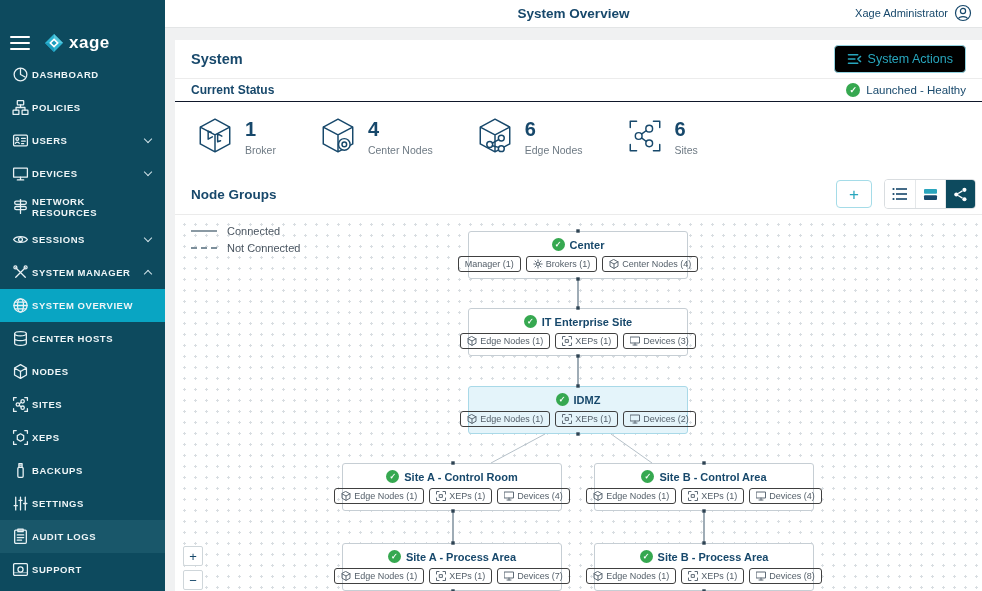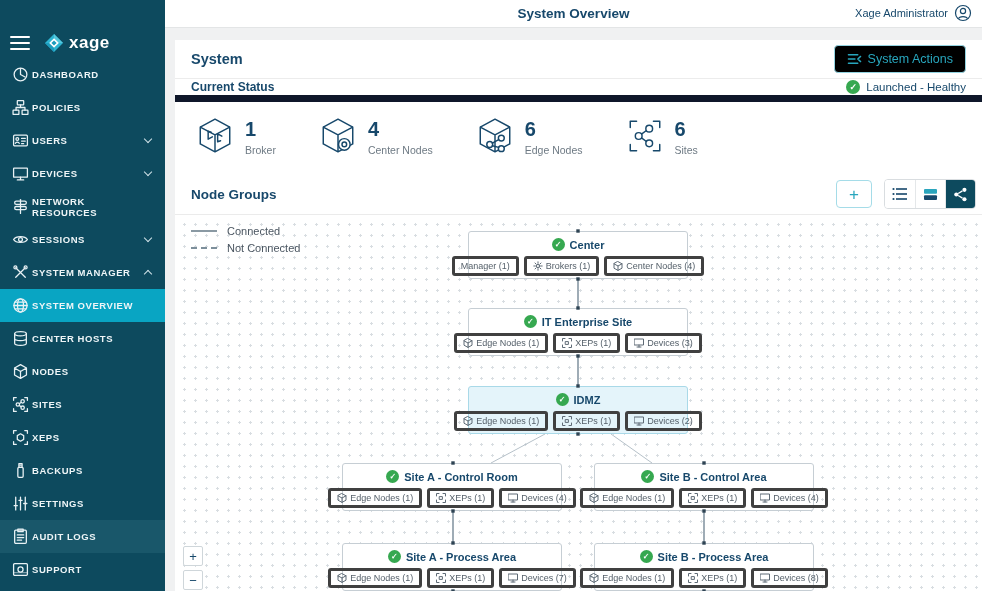--- a/index.html
+++ b/index.html
@@ -25,21 +25,21 @@
   .topbar { position:absolute; left:165px; right:0; top:0; height:28px; background:#fff; border-bottom:1px solid #e3e5e6; z-index:4; }
   .topbar-title { position:absolute; left:0; right:0; top:6px; text-align:center; font-size:13.5px; font-weight:bold; color:#17486b; }
   .userbox { position:absolute; right:10px; top:4px; display:flex; align-items:center; gap:6px; cursor:pointer; }
   .userbox .uname { font-size:11px; font-weight:normal; color:#17486b;margin-left:31px; }
 
   
   .card { position:absolute; left:175px; top:40px; right:0; bottom:0; background:#fff; display:flex; flex-direction:column; }
   .sys-row { height:38px; display:flex; align-items:center; justify-content:space-between; padding:0 16px 0 16px; }
   .sys-title { font-size:14.5px; font-weight:bold; color:#17486b; }
   .sys-actions { display:flex; align-items:center; gap:6px; background:#000000; border:1px solid #93d3e0; border-radius:4px; color:#28a6bd; font-size:12.5px; padding:6px 12px; cursor:pointer; }
-  .status-row { height:24px; display:flex; align-items:center; justify-content:space-between; padding:0 16px; border-top:1px solid #ececec; border-bottom:7px solid #0f172a; }
+  .status-row { height:24px; display:flex; align-items:center; justify-content:space-between; padding:0 16px; border-top:1px solid #ececec; border-bottom:1px solid #0f172a; }
   .status-lbl { font-size:12px; font-weight:bold; color:#17486b; }
   .status-val { display:flex; align-items:center; gap:6px; font-size:11.5px; color:#17486b; }
   .check { display:inline-flex; align-items:center; justify-content:center; width:14px; height:14px; border-radius:50%; background:#36a850; color:#fff; font-size:9px; font-weight:bold; flex:0 0 auto; }
 
   .stats-row { height:72px; display:flex; align-items:flex-start; gap:42px; padding:14px 16px 0 20px; }
   .stat { display:flex; gap:10px; }
   .stat .num { font-size:20px; font-weight:bold; color:#17486b; line-height:1; margin-top:3px; }
   .stat .slbl { font-size:10.5px; color:#6e7a84; margin-top:5px; }
   .stat-icon { stroke:#17486b; stroke-width:1.4; fill:none; stroke-linecap:round; stroke-linejoin:round; }
 
@@ -58,21 +58,21 @@
   .edges { position:absolute; left:0; top:0; z-index:2; pointer-events:none; }
   .edges .vline { stroke:#5f7585; stroke-width:1.2; }
   .edges .dline { stroke:#b6c1c9; stroke-width:1; }
   .edges .dot { fill:#2e4353; }
 
   .node-card { position:absolute; width:220px; height:48px; background:#fff; border:1px solid #c6ced4; border-radius:3px; z-index:1; cursor:pointer; }
   .node-card.sel { background:#e4f4fa; border-color:#a9d9e8; }
   .nc-title { display:flex; align-items:center; justify-content:center; gap:5px; margin-top:6px; font-size:11px; font-weight:bold; color:#17486b; }
   .nc-title .check { width:13px; height:13px; font-size:8px; }
   .nc-chips { display:flex; justify-content:center; gap:5px; margin-top:5px; }
-  .chip { display:inline-flex; align-items:center; gap:3px; border:3px solid #404040; border-radius:3px; padding:2px 6px; font-size:9px; color:#55606a; background:transparent; white-space:nowrap; }
+  .chip { display:inline-flex; align-items:center; gap:3px; border:1px solid #404040; border-radius:3px; padding:2px 6px; font-size:9px; color:#55606a; background:transparent; white-space:nowrap; }
   .ci { stroke:#5f6b76; stroke-width:1; fill:none; stroke-linecap:round; stroke-linejoin:round; }
 
   .pos-center  { left:293px; top:16px; }
   .pos-it      { left:293px; top:93px; }
   .pos-idmz    { left:293px; top:171px; }
   .pos-sa-ctrl { left:167px; top:248px; }
   .pos-sb-ctrl { left:419px; top:248px; }
   .pos-sa-proc { left:167px; top:328px; }
   .pos-sb-proc { left:419px; top:328px; }
 

